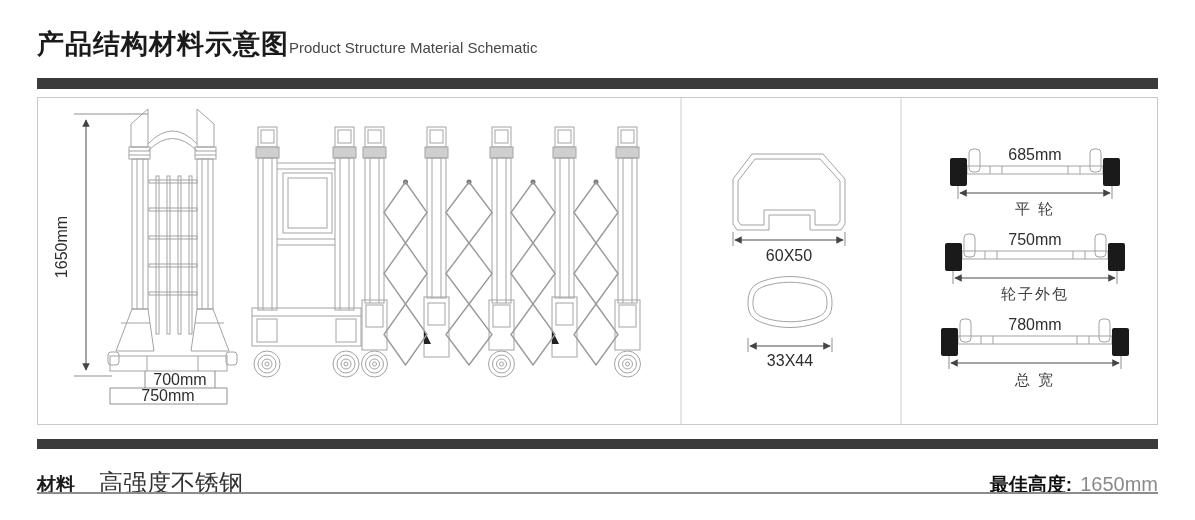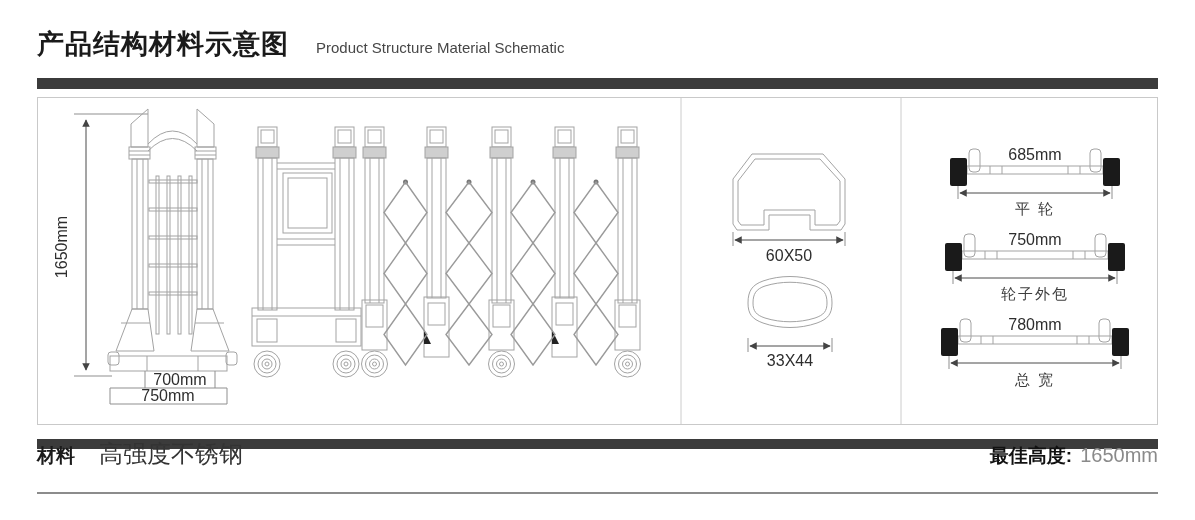--- a/index.html
+++ b/index.html
@@ -3,21 +3,21 @@
 <meta charset="utf-8">
 <style>
   * { margin:0; padding:0; box-sizing:border-box; }
   html,body { width:1195px; height:520px; background:#ffffff; overflow:hidden;
               font-family:"Liberation Sans", sans-serif; }
   .stage { position:relative; width:970px; height:520px; background:#fff; }
 
   
   .header { position:absolute; left:37px; top:28px; display:flex; align-items:flex-end; }
   .title  { font-size:27px; font-weight:bold; color:#1a1a1a; letter-spacing:1px; line-height:1.2; }
-  .subtitle { font-size:15px; color:#474747; margin-left:27px; padding-bottom:4px; }
+  .subtitle { font-size:15px; color:#474747; margin-left:0; padding-bottom:4px; }
 
   
   .bar { position:absolute; left:37px; width:1121px; background:#3b3b3b; }
   .bar.top    { top:78px;  height:11px; }
   .bar.bottom { top:439px; height:10px; }
 
   
   .panel { position:absolute; left:37px; top:97px; width:1121px; height:328px;
            border:1px solid #c9c9c9; background:#fff; }
   .panel svg { position:absolute; left:0; top:0; }
@@ -29,21 +29,21 @@
   .dimline { stroke:#4a4a4a; stroke-width:1; fill:none; }
   .ext     { stroke:#8f8f8f; stroke-width:1; fill:none; }
   .divider { stroke:#cccccc; stroke-width:1; }
   .dim-text  { font-family:"Liberation Sans", sans-serif; font-size:16px; fill:#2e2e2e; }
   .cjk-label { font-family:"Liberation Sans", sans-serif; font-size:15px; fill:#3d3d3d; letter-spacing:2px; }
   .wheel-blk { fill:#1a1a1a; stroke:none; }
   .wedge { fill:#222; stroke:none; }
   .dot { fill:#777; stroke:none; }
 
   
-  .footer { position:absolute; left:37px; top:438px; width:1121px; display:flex;
+  .footer { position:absolute; left:37px; top:467px; width:1121px; display:flex;
             align-items:baseline; }
   .material-label { font-size:19px; font-weight:bold; color:#1a1a1a; }
   .material-value { font-size:24px; color:#333; margin-left:24px; }
   .footer-right { margin-left:auto; display:flex; align-items:baseline;text-align:center; }
   .best-height-label { font-size:19px; font-weight:bold; color:#111; }
   .best-height-value { font-size:20px; color:#8a8a8a; margin-left:8px; }
   .thin-line { position:absolute; left:37px; top:492px; width:1121px; height:2px; background:#8c8c8c; }
 </style>
 </head>
 <body>

